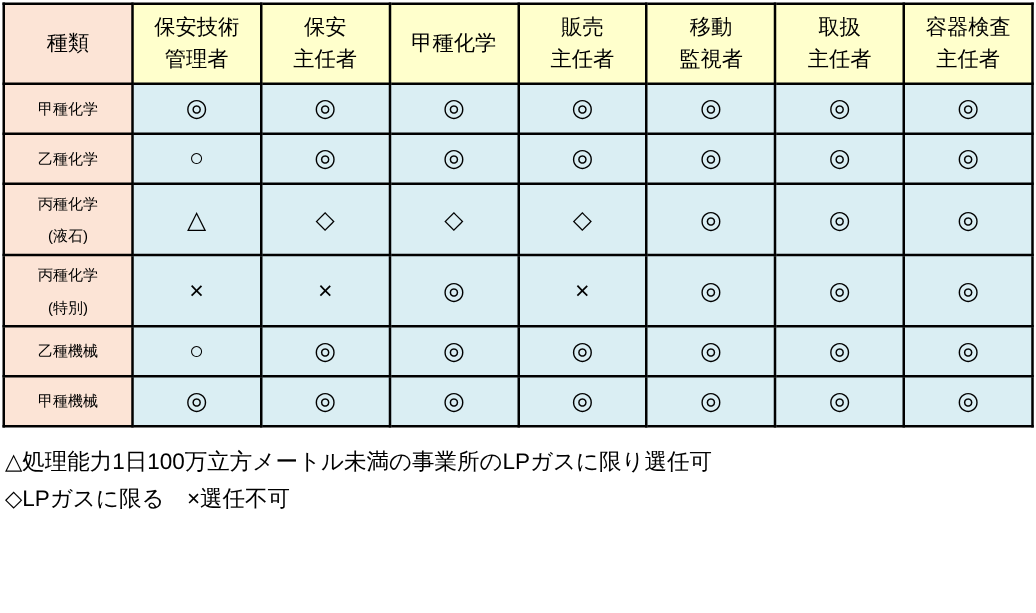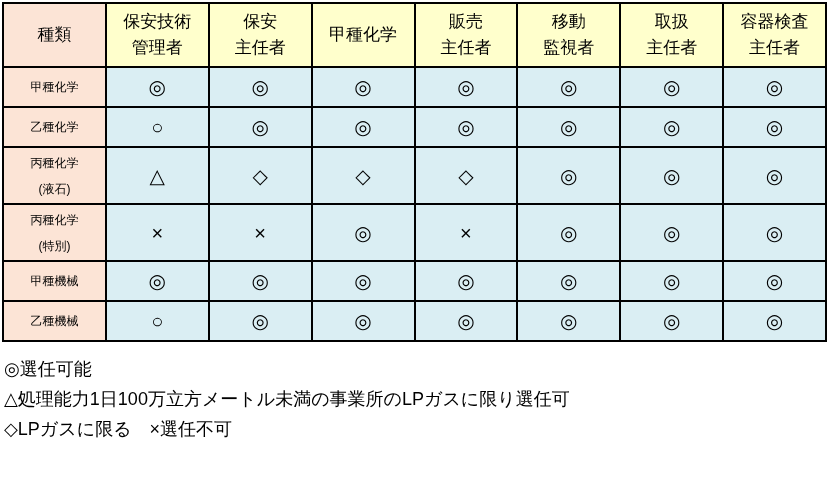--- a/index.html
+++ b/index.html
@@ -136,41 +136,40 @@
 (特別)</th>
         <td>×</td>
         <td>×</td>
         <td>◎</td>
         <td>×</td>
         <td>◎</td>
         <td>◎</td>
         <td>◎</td>
       </tr>
       <tr class="row-single">
-        <th>甲種機械</th>
-        <td>◎</td>
+        <th>乙種機械</th>
+        <td>○</td>
         <td>◎</td>
         <td>◎</td>
         <td>◎</td>
         <td>◎</td>
         <td>◎</td>
         <td>◎</td>
       </tr>
       <tr class="row-single">
-        <th>乙種機械</th>
-        <td>○</td>
+        <th>甲種機械</th>
+        <td>◎</td>
         <td>◎</td>
         <td>◎</td>
         <td>◎</td>
         <td>◎</td>
         <td>◎</td>
         <td>◎</td>
       </tr>
     </tbody>
   </table>
 
   <div class="legend">
-    <div class="legend-line">◎選任可能</div>
     <div class="legend-line">△処理能力1日100万立方メートル未満の事業所のLPガスに限り選任可</div>
     <div class="legend-line">◇LPガスに限る　×選任不可</div>
   </div>
 
 </div>
 
 </body></html>

